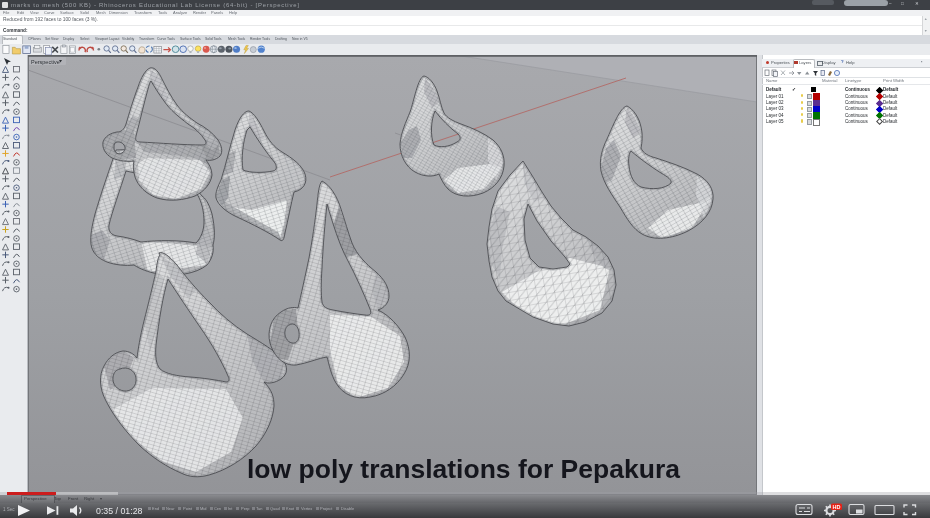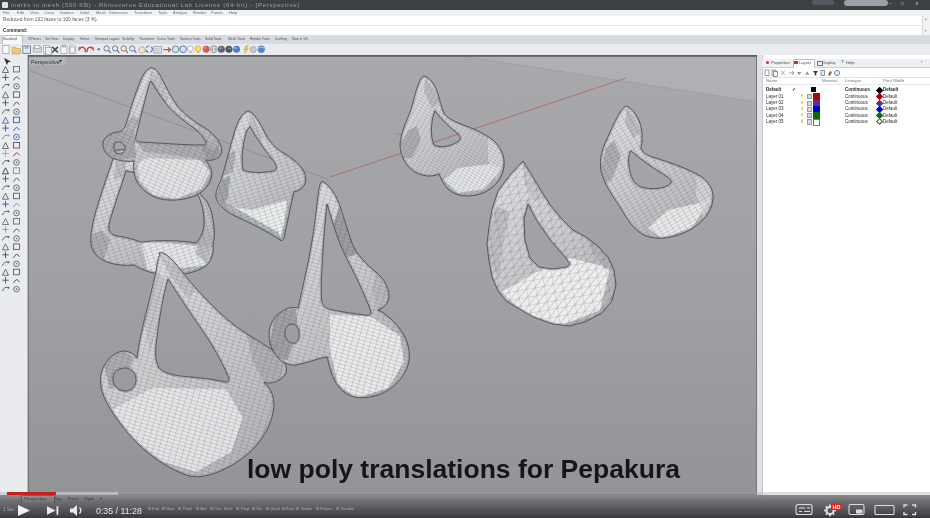--- a/index.html
+++ b/index.html
@@ -479,12 +479,12 @@
       <line x1="824" y1="7.5" x2="826" y2="7.5"></line>
       <line x1="834" y1="7.5" x2="836" y2="7.5"></line>
       <line x1="825.8" y1="3.3" x2="827.2" y2="4.7"></line>
       <line x1="832.8" y1="10.3" x2="834.2" y2="11.7"></line>
       <line x1="834.2" y1="3.3" x2="832.8" y2="4.7"></line>
       <line x1="827.2" y1="10.3" x2="825.8" y2="11.7"></line>
     </g>
     <rect x="831" y="0.5" width="11" height="6.5" rx="1.5" fill="#e62117"></rect>
     <text x="832.5" y="5.8" font-size="5.5" font-weight="bold" fill="#fff" font-family="Liberation Sans,sans-serif">HD</text>
   </svg>
-<div class="abs" style="left:96px;top:505.5px;width:70px;height:11px;color:#e4e5e8;font-size:8.8px;">0:35 / 11:28</div>
+<div class="abs" style="left:96px;top:505.5px;width:70px;height:11px;color:#e4e5e8;font-size:8.8px;">0:35 / 01:28</div>
 </body></html>

